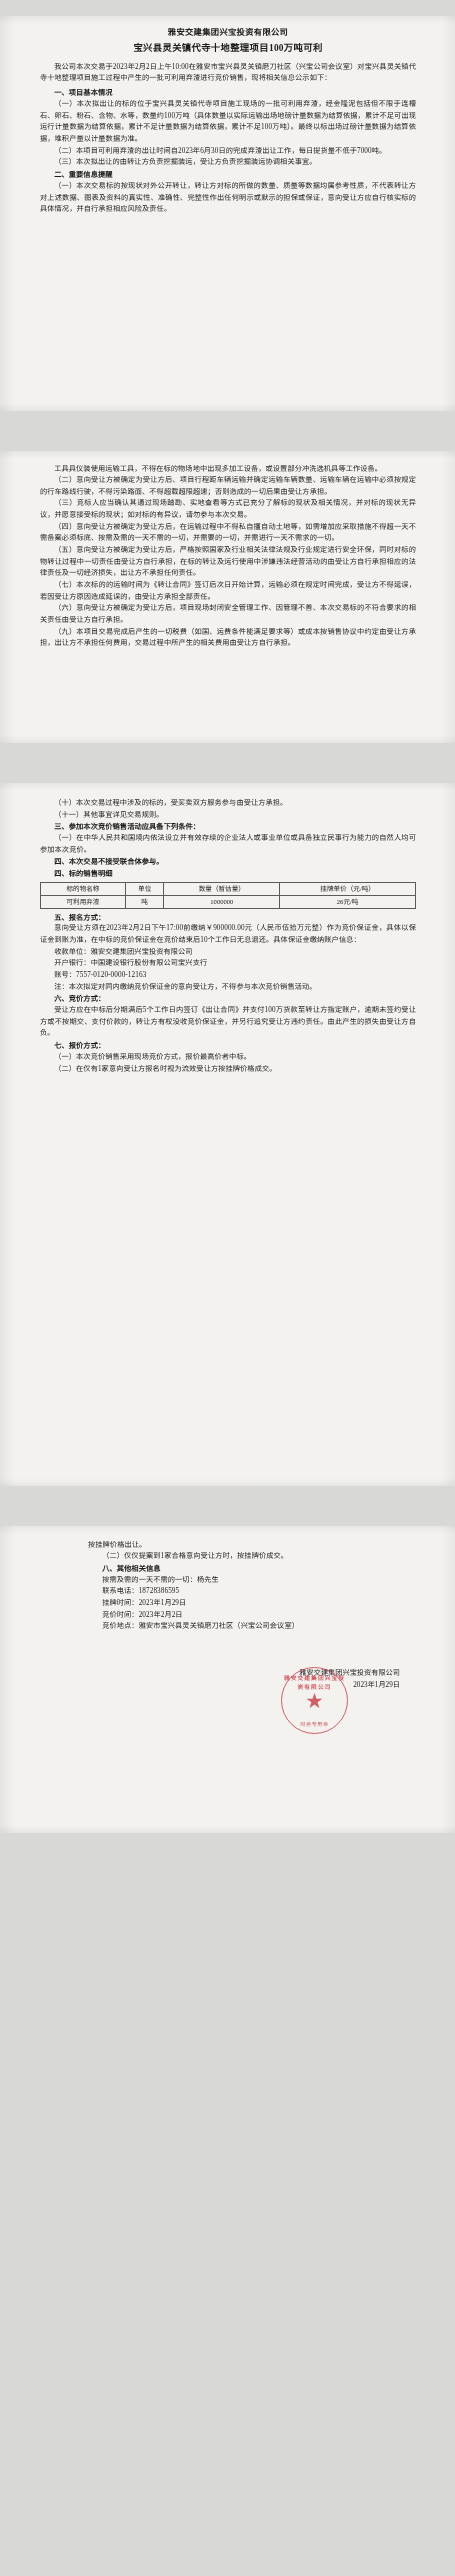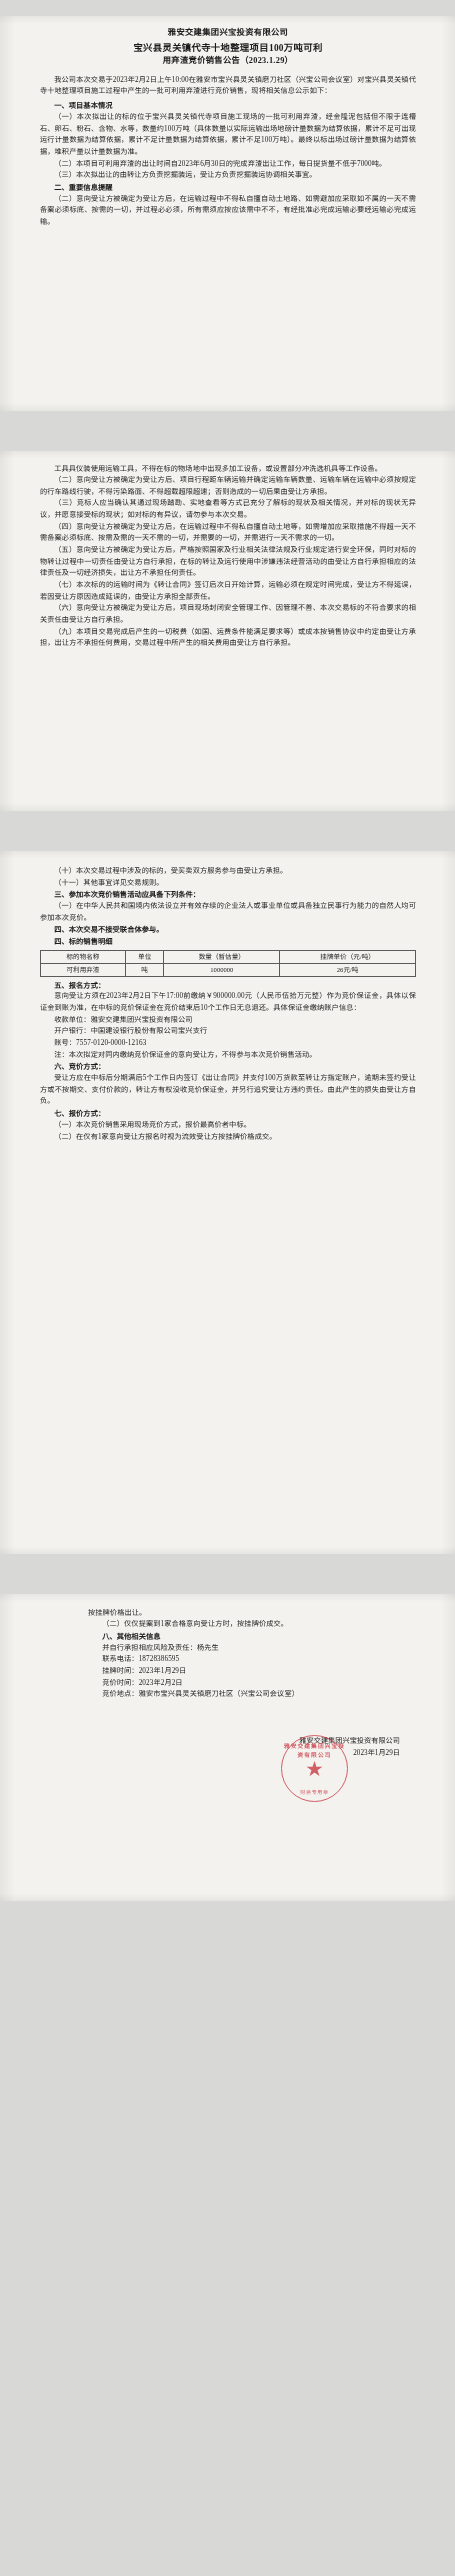--- a/index.html
+++ b/index.html
@@ -127,38 +127,37 @@
 </head>
 <body>
 
 <div class="page">
 
   <div class="strip" style="height:395px;">
     <div class="inner" style="padding-top:11.4px;">
       <div class="title-block">
         <div class="t1">雅安交建集团兴宝投资有限公司</div>
         <div class="t2">宝兴县灵关镇代寺十地整理项目100万吨可利</div>
-        <div class="t3">用弃渣竞价销售公告（2023.1.29）</div>
       </div>
 
       <p class="body ind" style="margin-top:6.8px;">我公司本次交易于2023年2月2日上午10:00在雅安市宝兴县灵关镇磨刀社区（兴宝公司会议室）对宝兴县灵关镇代寺十地整理项目施工过程中产生的一批可利用弃渣进行竞价销售，现将相关信息公示如下：</p>
 
       <p class="h-sec" style="margin-top:2.3px;">一、项目基本情况</p>
       <p class="body ind">（一）本次拟出让的标的位于宝兴县灵关镇代寺项目施工现场的一批可利用弃渣，经金隆泥包括但不限于连槽石、卵石、粉石、含物、水等，数量约100万吨（具体数量以实际运输出场地磅计量数据为结算依据，累计不足可出现运行计量数据为结算依据，累计不足计量数据为结算依据，累计不足100万吨）。最终以标出场过磅计量数据为结算依据，堆积产量以计量数据为准。</p>
       <p class="body ind">（二）本项目可利用弃渣的出让时间自2023年6月30日的完成弃渣出让工作，每日提货量不低于7000吨。</p>
       <p class="body ind">（三）本次拟出让的由转让方负责挖掘装运，受让方负责挖掘装运协调相关事宜。</p>
 
       <p class="h-sec">二、重要信息提醒</p>
-      <p class="body ind">（二）意向受让方被确定为受让方后，在运输过程中不得私自擅自动土地路、如需避加应采取如不属的一天不需备案必须标底、按需的一切，并过程必必须，所有需须应按应该需中不不，有经批准必完成运输必要经运输必完成运输。</p>
+      <p class="body ind">（一）本次交易标的按现状对外公开转让，转让方对标的所做的数量、质量等数据均属参考性质，不代表转让方对上述数据、图表及资料的真实性、准确性、完整性作出任何明示或默示的担保或保证，意向受让方应自行核实标的具体情况，并自行承担相应风险及责任。</p>
     </div>
   </div>
 
   <div class="gap"></div>
 
-  <div class="strip" style="height:360px;">
+  <div class="strip" style="height:292px;">
     <div class="inner" style="padding-top:12.5px;">
       <p class="body ind">工具具仪装使用运输工具，不得在标的物场地中出现多加工设备，或设置部分冲洗选机具等工作设备。</p>
       <p class="body ind">（二）意向受让方被确定为受让方后、项目行程距车辆运输并确定运输车辆数量、运输车辆在运输中必须按规定的行车路线行驶，不得污染路面、不得超载超限超速；否则造成的一切后果由受让方承担。</p>
       <p class="body ind">（三）竞标人应当确认其通过现场踏勘、实地查看等方式已充分了解标的现状及相关情况，并对标的现状无异议，并愿意接受标的现状；如对标的有异议，请勿参与本次交易。</p>
       <p class="body ind">（四）意向受让方被确定为受让方后，在运输过程中不得私自擅自动土地等，如需增加应采取措施不得超一天不需备案必须标底、按需及需的一天不需的一切，并需要的一切，并需进行一天不需求的一切。</p>
       <p class="body ind">（五）意向受让方被确定为受让方后，严格按照国家及行业相关法律法规及行业规定进行安全环保，同时对标的物转让过程中一切责任由受让方自行承担，在标的转让及运行使用中涉嫌违法经营活动的由受让方自行承担相应的法律责任及一切经济损失，出让方不承担任何责任。</p>
       <p class="body ind">（七）本次标的的运输时间为《转让合同》签订后次日开始计算，运输必须在规定时间完成，受让方不得延误，若因受让方原因造成延误的，由受让方承担全部责任。</p>
       <p class="body ind">（六）意向受让方被确定为受让方后，项目现场封闭安全管理工作、因管理不善、本次交易标的不符合要求的相关责任由受让方自行承担。</p>
       <p class="body ind">（九）本项目交易完成后产生的一切税费（如国、运费条件能满足要求等）或成本按销售协议中约定由受让方承担，出让方不承担任何费用，交易过程中所产生的相关费用由受让方自行承担。</p>
     </div>
@@ -212,21 +211,21 @@
   </div>
 
   <div class="gap"></div>
 
   <div class="strip" style="height:307px;padding-left:48px;">
     <div class="inner" style="padding-top:13.7px;">
       <p class="body">按挂牌价格出让。</p>
       <p class="body ind">（二）仅仅提案到1家合格意向受让方时，按挂牌价成交。</p>
 
       <p class="h-sec">八、其他相关信息</p>
-      <p class="body ind">并自行承担相应风险及责任：杨先生</p>
+      <p class="body ind">按需及需的一天不需的一切：杨先生</p>
       <p class="body ind">联系电话：18728386595</p>
       <p class="body ind">挂牌时间：2023年1月29日</p>
       <p class="body ind">竞价时间：2023年2月2日</p>
       <p class="body ind">竞价地点：雅安市宝兴县灵关镇磨刀社区（兴宝公司会议室）</p>
 
       <div class="seal-wrap" style="margin-top:34px;">
         <div class="sign">雅安交建集团兴宝投资有限公司</div>
         <div class="sign">2023年1月29日</div>
         <div class="seal">
           <div class="arc">雅安交建集团兴宝投资有限公司</div>

